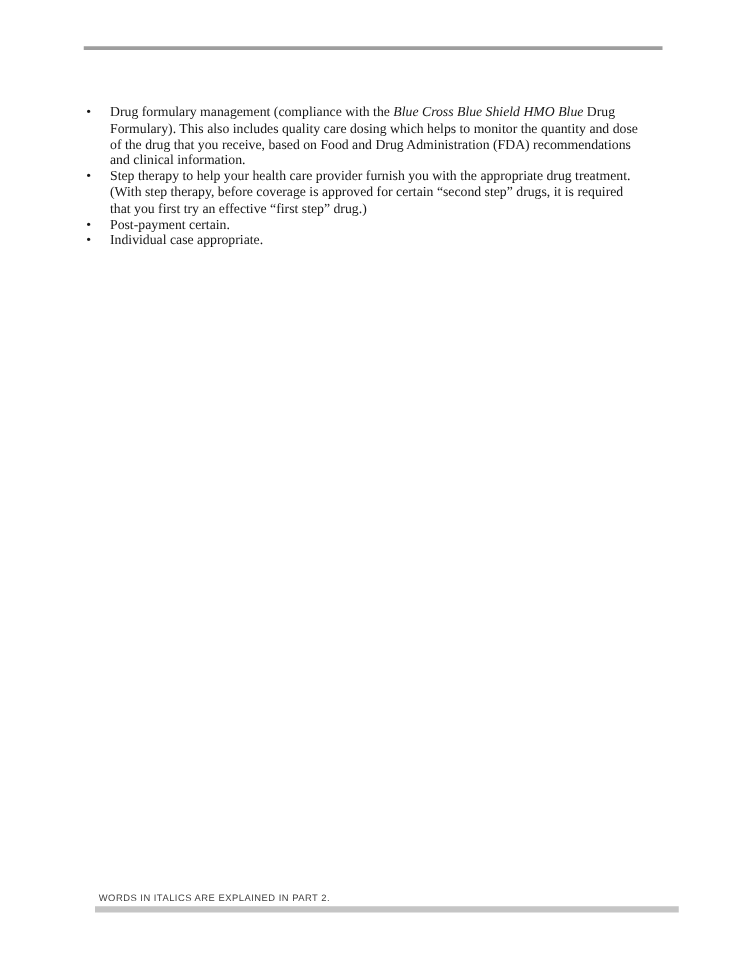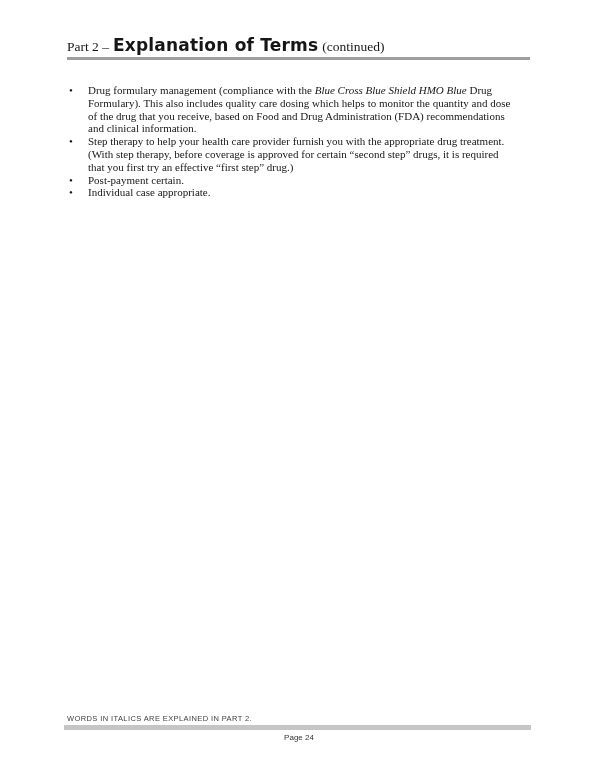--- a/index.html
+++ b/index.html
@@ -24,39 +24,34 @@
   .continued { font-size: 13.5px; }
   .header-rule { margin-top: 2px; height: 3px; }
 
   .content { position: absolute; left: 68px; top: 84px; width: 444px; }
   ul.bullets { list-style: none; margin: 0; padding: 0; font-size: 11px; line-height: 12.8px; }
   ul.bullets li { position: relative; padding-left: 20px; margin: 0; }
   .bullet-glyph { position: absolute; left: 1px; top: 0; }
   .seg-italic { font-style: italic; text-align: right; }
 
   .footer {
-    position: absolute; left: 67px; top: 714px; width: 464px;
+    position: absolute; left: 79px; top: 714px; width: 464px;
     font-family: "Liberation Sans", sans-serif;
     color: #3d3d3d;
   }
   .footer-note { font-size: 7.5px; letter-spacing: 0.4px; }
   .footer-bar { margin-top: 2px; margin-left: -3px; width: 467px; height: 5px; }
   .page-number { margin-top: 3px; text-align: center; font-size: 8px; color: #333333; }
 </style>
 </head>
 <body>
 
 <div class="page">
 
   <div class="header">
-    <div class="header-line">
-      <span class="part-label">Part 2 –</span>
-      <span class="doc-title">Explanation of Terms</span>
-      <span class="continued">(continued)</span>
-    </div>
     <div class="header-rule" style="background-color: rgb(158, 158, 158);"></div>
   </div>
 
   <div class="content">
     <ul class="bullets">
       <li>
         <span class="bullet-glyph">•</span>
         <span>Drug formulary management (compliance with the </span><span class="seg-italic">Blue Cross Blue Shield HMO Blue</span><span> Drug Formulary). This also includes quality care dosing which helps to monitor the quantity and dose of the drug that you receive, based on Food and Drug Administration (FDA) recommendations and clinical information.</span>
       </li>
       <li>
@@ -70,16 +65,15 @@
       <li>
         <span class="bullet-glyph">•</span>
         <span>Individual case appropriate.</span>
       </li>
     </ul>
   </div>
 
   <div class="footer">
     <div class="footer-note">WORDS IN ITALICS ARE EXPLAINED IN PART 2.</div>
     <div class="footer-bar" style="background-color: rgb(197, 197, 197);"></div>
-    <div class="page-number">Page 24</div>
   </div>
 
 </div>
 
 </body></html>

